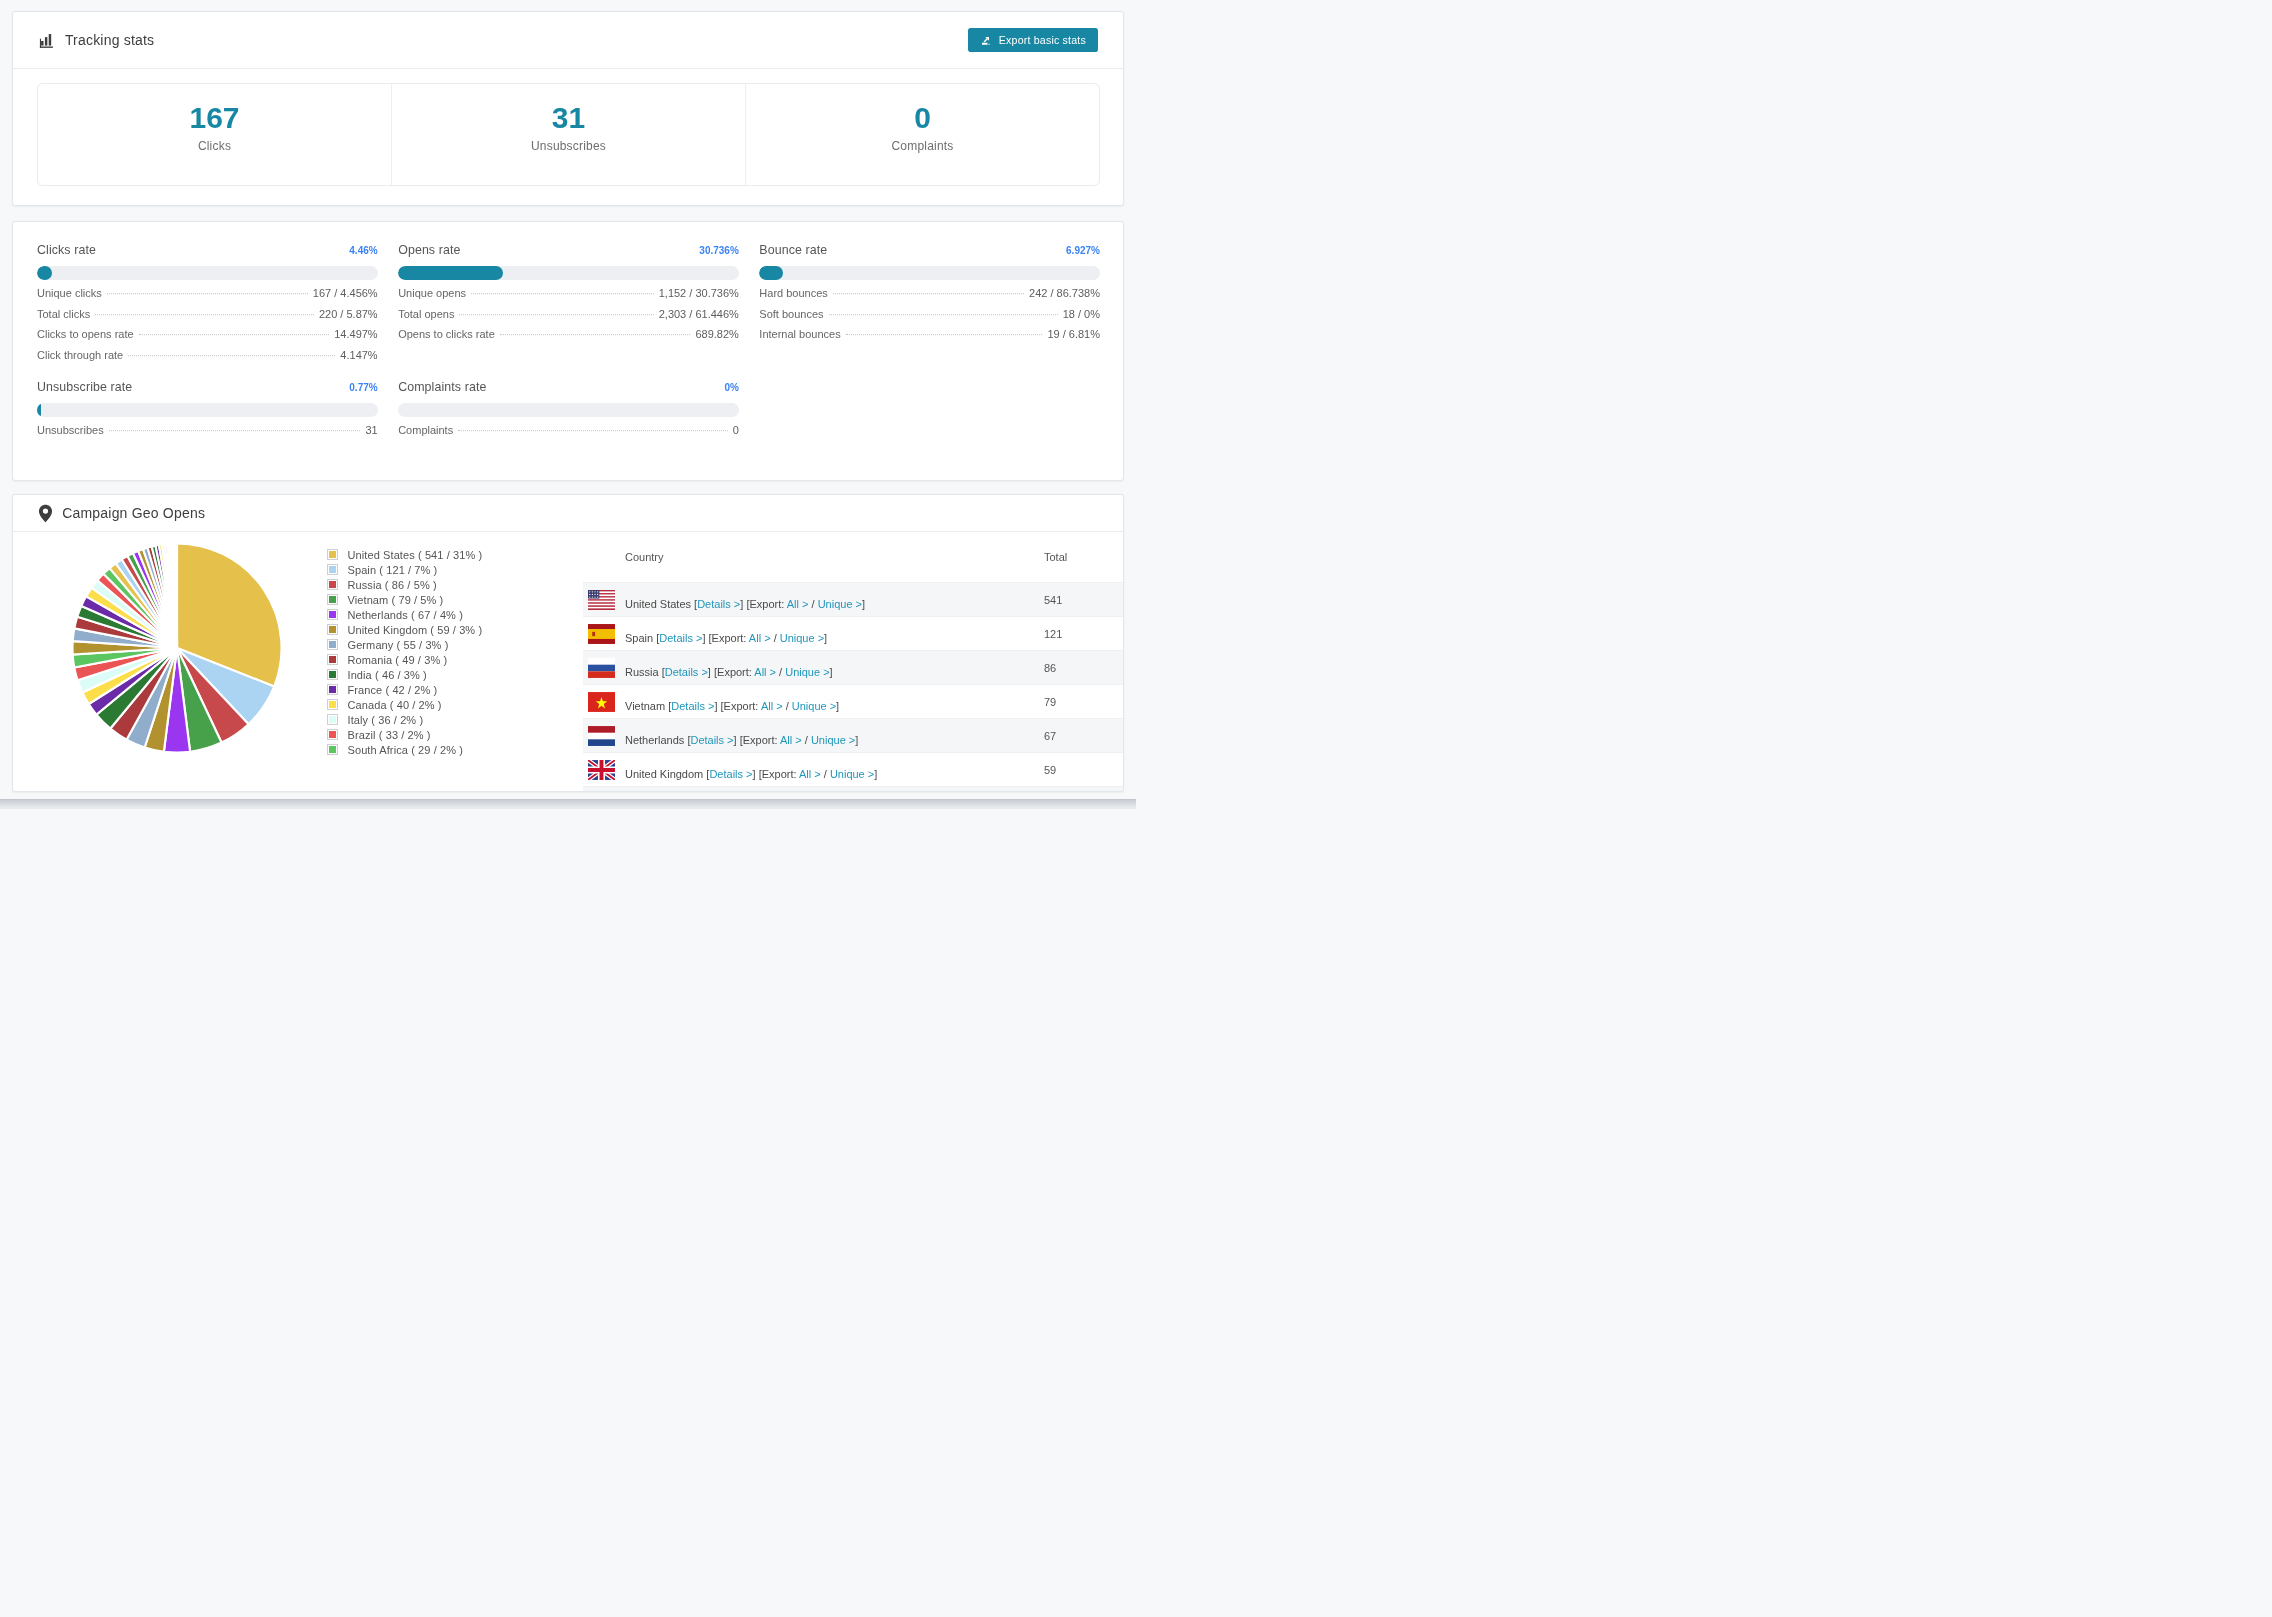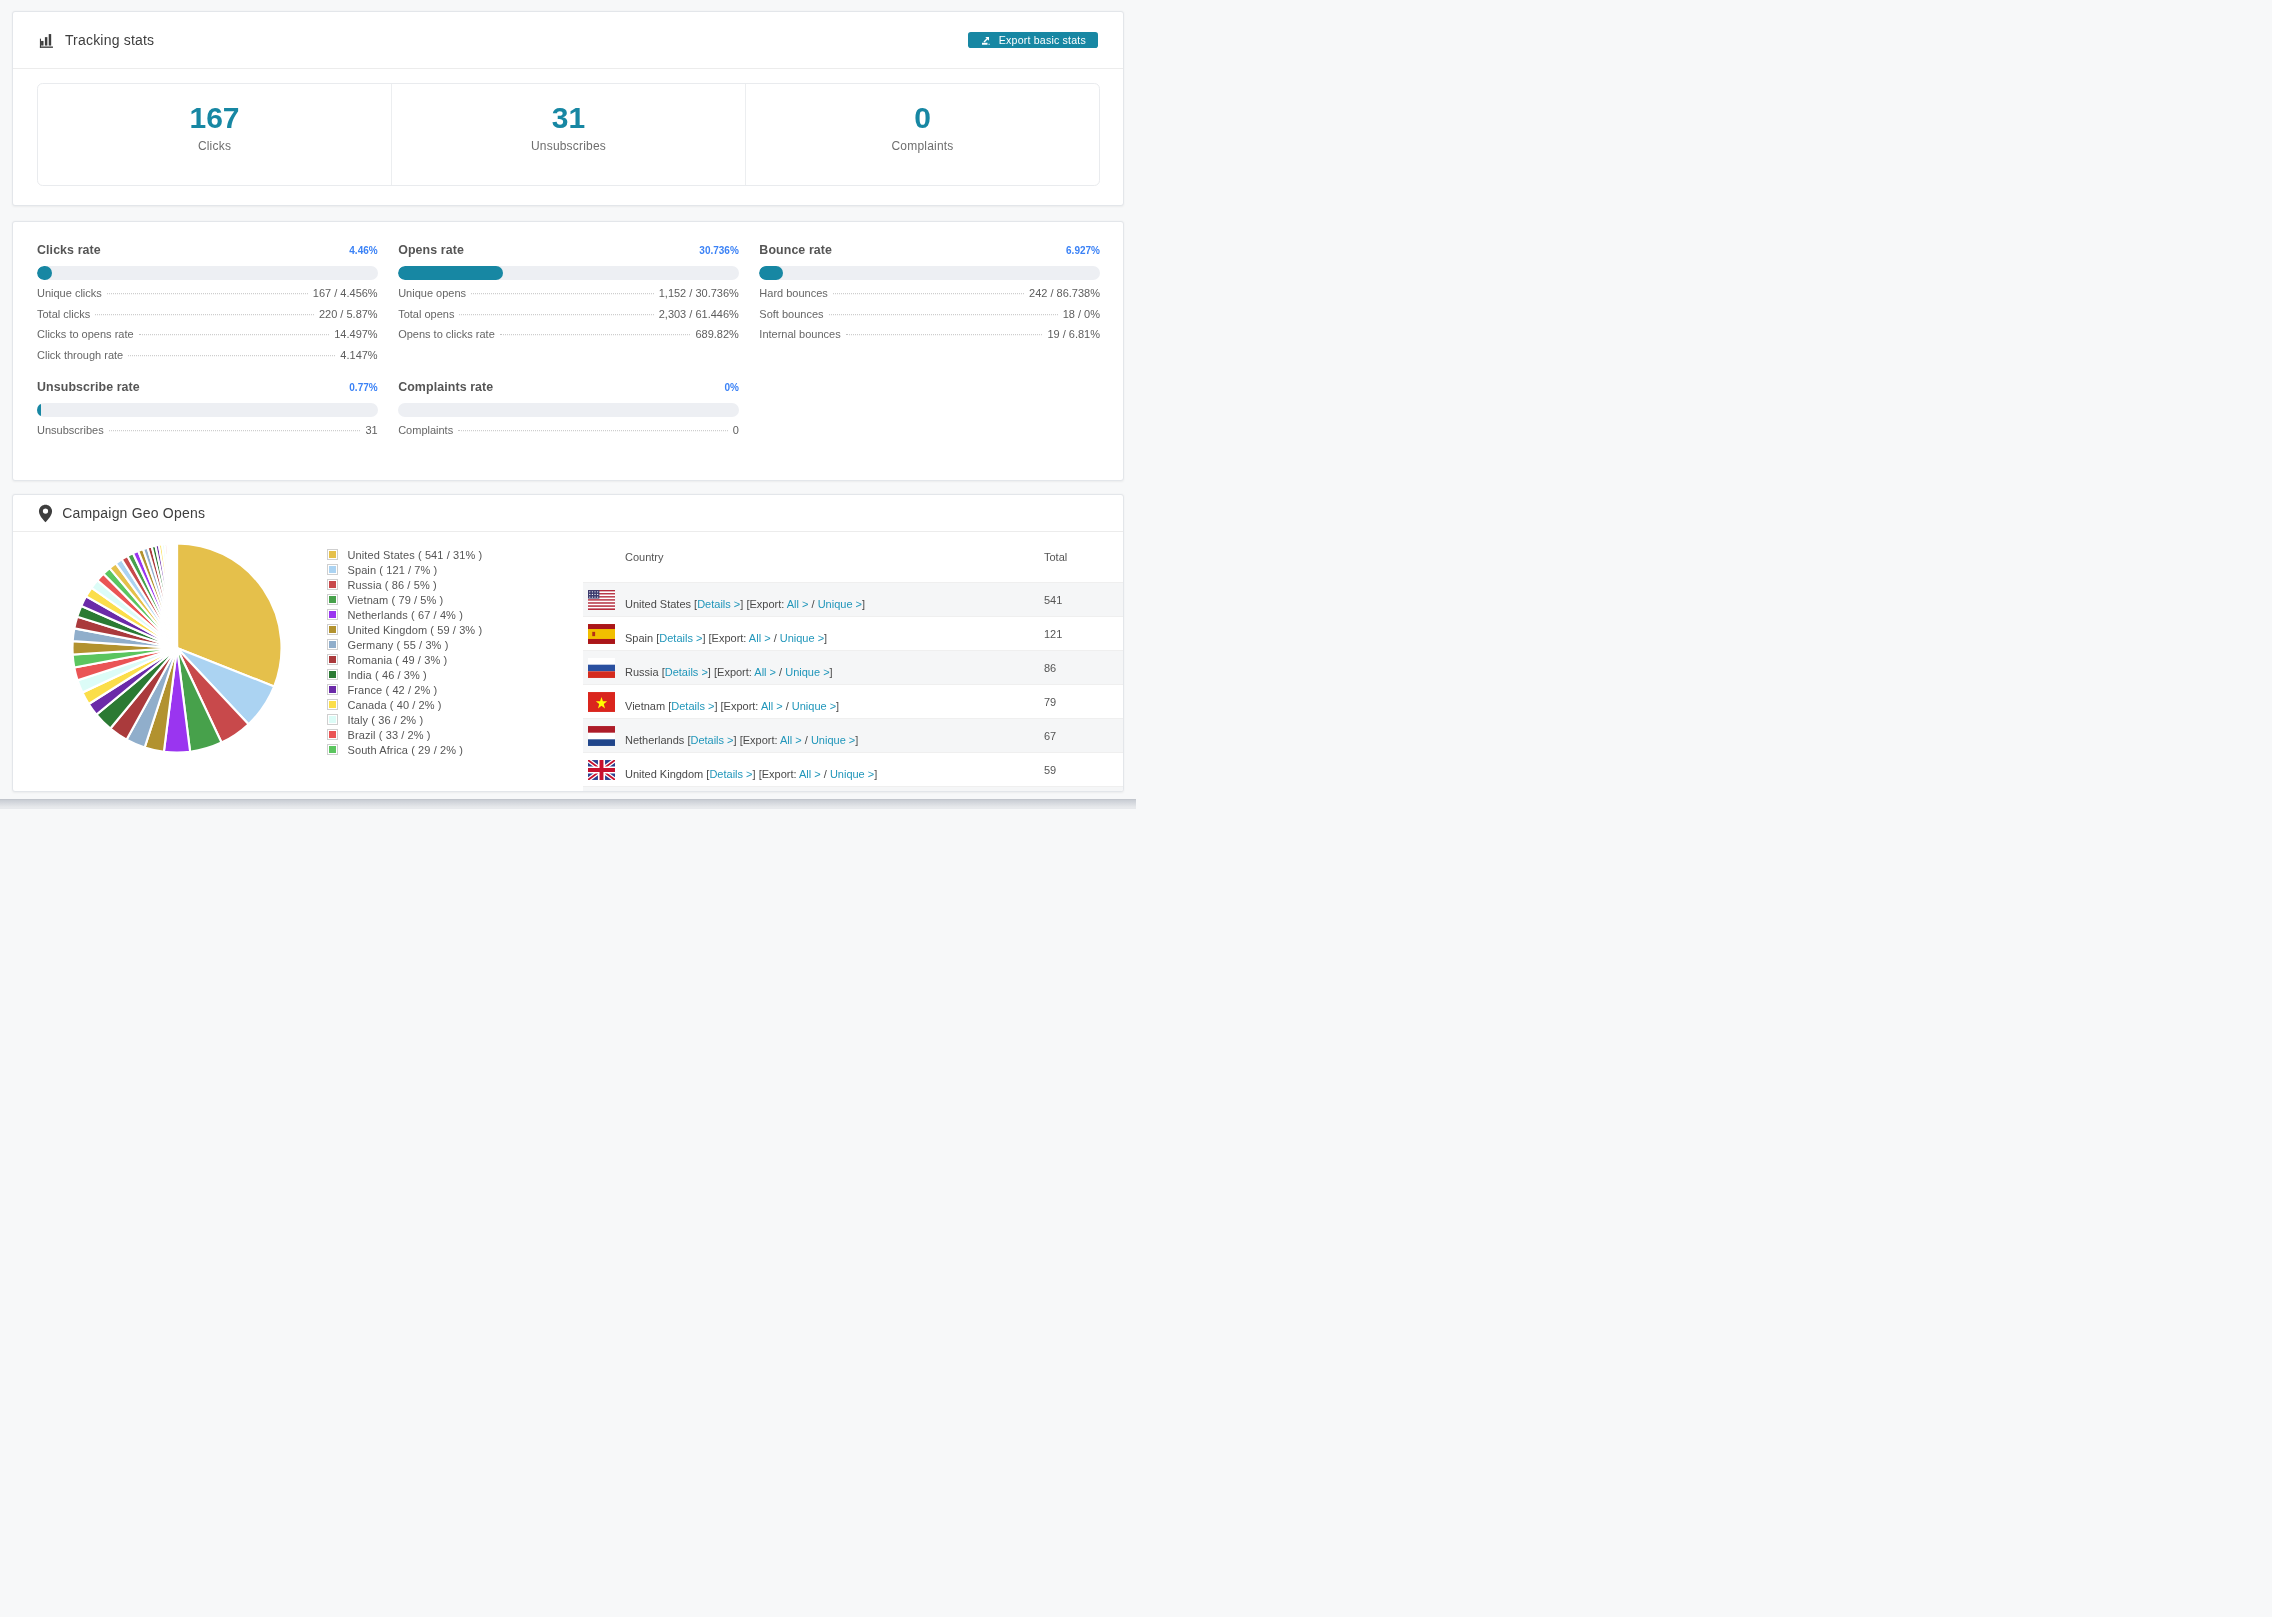--- a/index.html
+++ b/index.html
@@ -17,37 +17,37 @@
   
   .card-tracking{top:11.3px;height:195px;}
   .card-head{
     height:57px;display:flex;align-items:center;justify-content:space-between;
     padding:0 25px;border-bottom:0.7px solid #ececec;box-sizing:border-box;
   }
   .head-left{display:flex;align-items:center;gap:8.5px;}
   .card-title{font-size:14px;font-weight:400;color:#3e3e3e;letter-spacing:0.2px;margin:0;}
   .btn-export{
     display:flex;align-items:center;gap:6.4px;border:none;cursor:pointer;
-    height:16px;padding:0 12px;border-radius:2.8px;
+    height:24px;padding:0 12px;border-radius:2.8px;
     background:#1787a3;color:#ffffff;font-size:10.6px;letter-spacing:0.2px;
     font-family:inherit;
   }
   .stats-box{
     position:absolute;left:24px;right:23px;top:71px;height:101px;
     border:0.7px solid #e9ebee;border-radius:5.6px;display:flex;
   }
   .stat-cell{flex:1;text-align:center;border-left:0.7px solid #eceef0;}
   .stat-cell:first-child{border-left:none;}
   .stat-value{margin-top:18.4px;font-size:30px;font-weight:700;color:#1787a3;line-height:1;}
   .stat-label{margin-top:6.4px;font-size:12px;color:#6e6e6e;letter-spacing:0.2px;}
   
   .card-rates{top:221px;height:260px;padding:21px 23px 0 24px;}
   #rates-grid{display:grid;grid-template-columns:repeat(3,1fr);column-gap:20.5px;row-gap:18.4px;}
   .rate-head{display:flex;justify-content:space-between;align-items:baseline;}
-  .rate-title{font-size:12.4px;font-weight:700;color:#555;letter-spacing:0.1px;}
+  .rate-title{font-size:12.4px;font-weight:400;color:#555;letter-spacing:0.1px;}
   .rate-pct{font-size:10px;font-weight:700;color:#3b82f6;}
   .bar{margin-top:9.2px;height:13.4px;border-radius:7px;background:#edeff3;overflow:hidden;}
   .bar-fill{height:100%;border-radius:7px;background:#1787a3;}
   .rrows{margin-top:5px;}
   .rrow{display:flex;align-items:baseline;margin-top:7.8px;font-size:11px;color:#666;line-height:12.7px;}
   .rrow .dots{flex:1;margin:0 5px;border-bottom:1.4px dotted #c3c3c3;transform:translateY(-2.8px);}
   .rrow .val{white-space:nowrap;color:#5d5d5d;}
   
   .card-geo{top:494px;height:298px;overflow:hidden;}
   .geo-head{height:37px;padding:0 25px;border-bottom:0.7px solid #ececec;justify-content:flex-start;gap:9.2px;}

